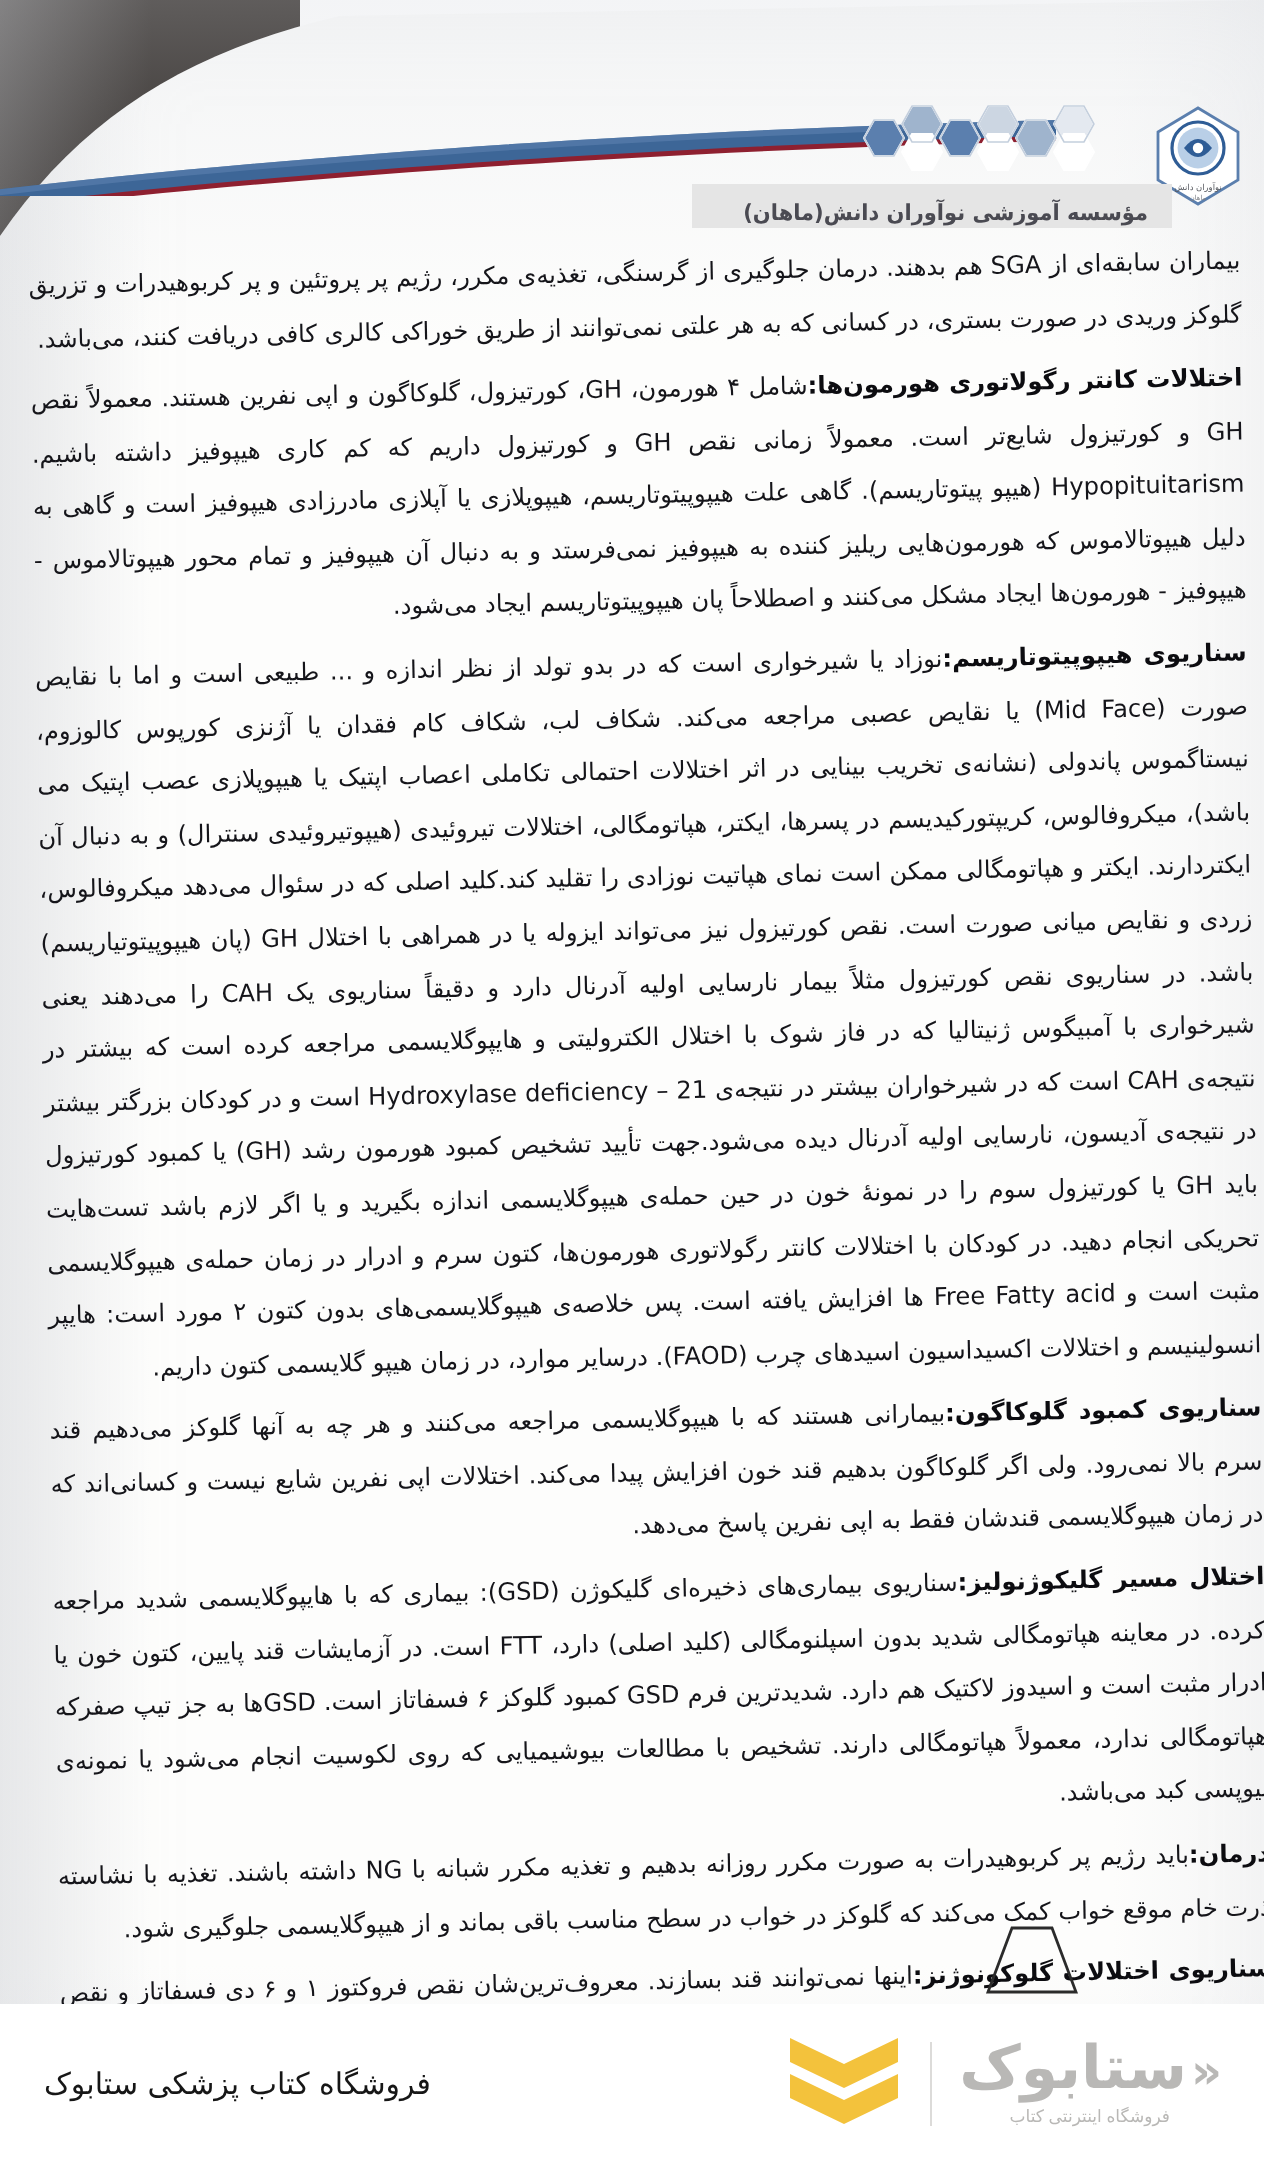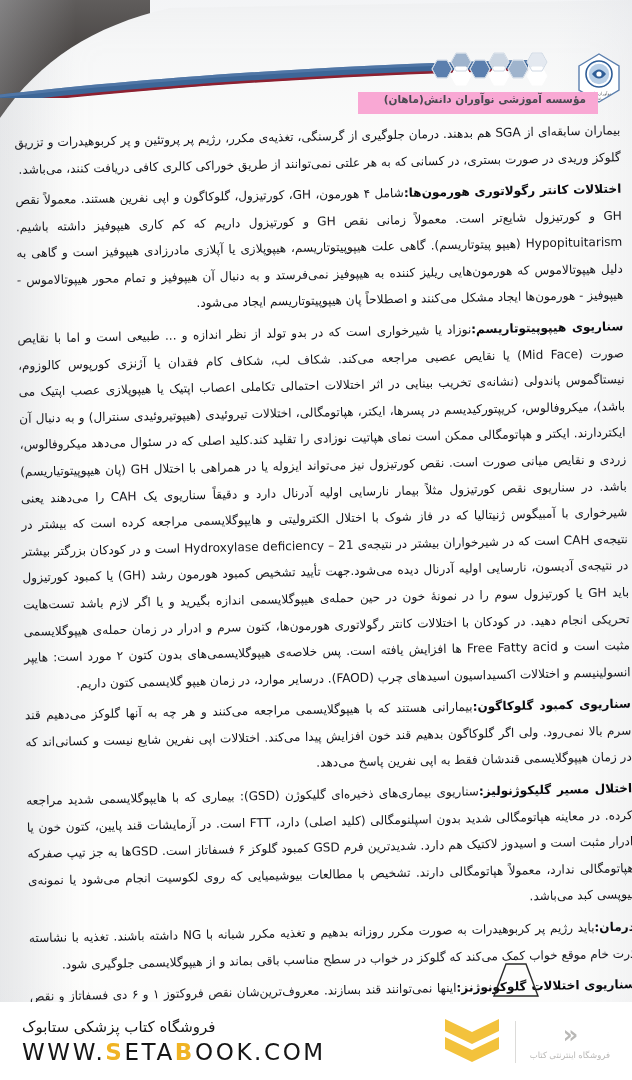--- a/index.html
+++ b/index.html
@@ -80,27 +80,27 @@
   .header-brand {
     position: absolute;
     z-index: 7;
     right: 6px;
     top: 44px;
     width: 250px;
     height: 72px;
   }
   .brand-strip {
     position: absolute;
-    right: 28px;
+    right: 40px;
     bottom: 2px;
     height: 20px;
     padding: 1px 12px 1px 26px;
-    background: #f9a8d4;
-    display: flex;
-    align-items: flex-start;
+    background: #e5e5e5;
+    display: flex;
+    align-items: flex-end;
     justify-content: flex-start;
   }
   .brand-strip-text {
     font-family: "DejaVu Sans", sans-serif;
     font-size: 10.5px;
     font-weight: 700;
     color: #4a4a52;
     letter-spacing: 0.2px;
     white-space: nowrap;
     transform: scaleY(1.05);
@@ -341,36 +341,34 @@
   </div>
 
   <div class="paper-shade"></div>
 
   <div class="footer">
 
     <div class="footer-left">
       <div class="setabook-mark">
         <div class="mark-word">
           <span class="mark-chev">«</span>
+          <span>ستابوک</span>
         </div>
         <div class="mark-sub">فروشگاه اینترنتی کتاب</div>
       </div>
 
       <div class="mark-divider"></div>
 
       <div>
         <svg class="chev-logo" width="58" height="50" viewBox="0 0 58 50" xmlns="http://www.w3.org/2000/svg">
           <polygon points="2,2 29,15 56,2 56,14 29,27 2,14" fill="#f3c23c"></polygon>
           <polygon points="2,20 29,33 56,20 56,32 29,45 2,32" fill="#f3c23c"></polygon>
         </svg>
       </div>
     </div>
 
     <div class="footer-right">
       <div class="footer-fa">فروشگاه کتاب پزشکی ستابوک</div>
-      <div class="footer-url">
-        <span>WWW.</span><span class="gold">S</span><span>ETA</span><span class="gold">B</span><span>OOK</span><span>.COM</span>
-      </div>
     </div>
 
   </div>
 
 </div>
 
 </body></html>

